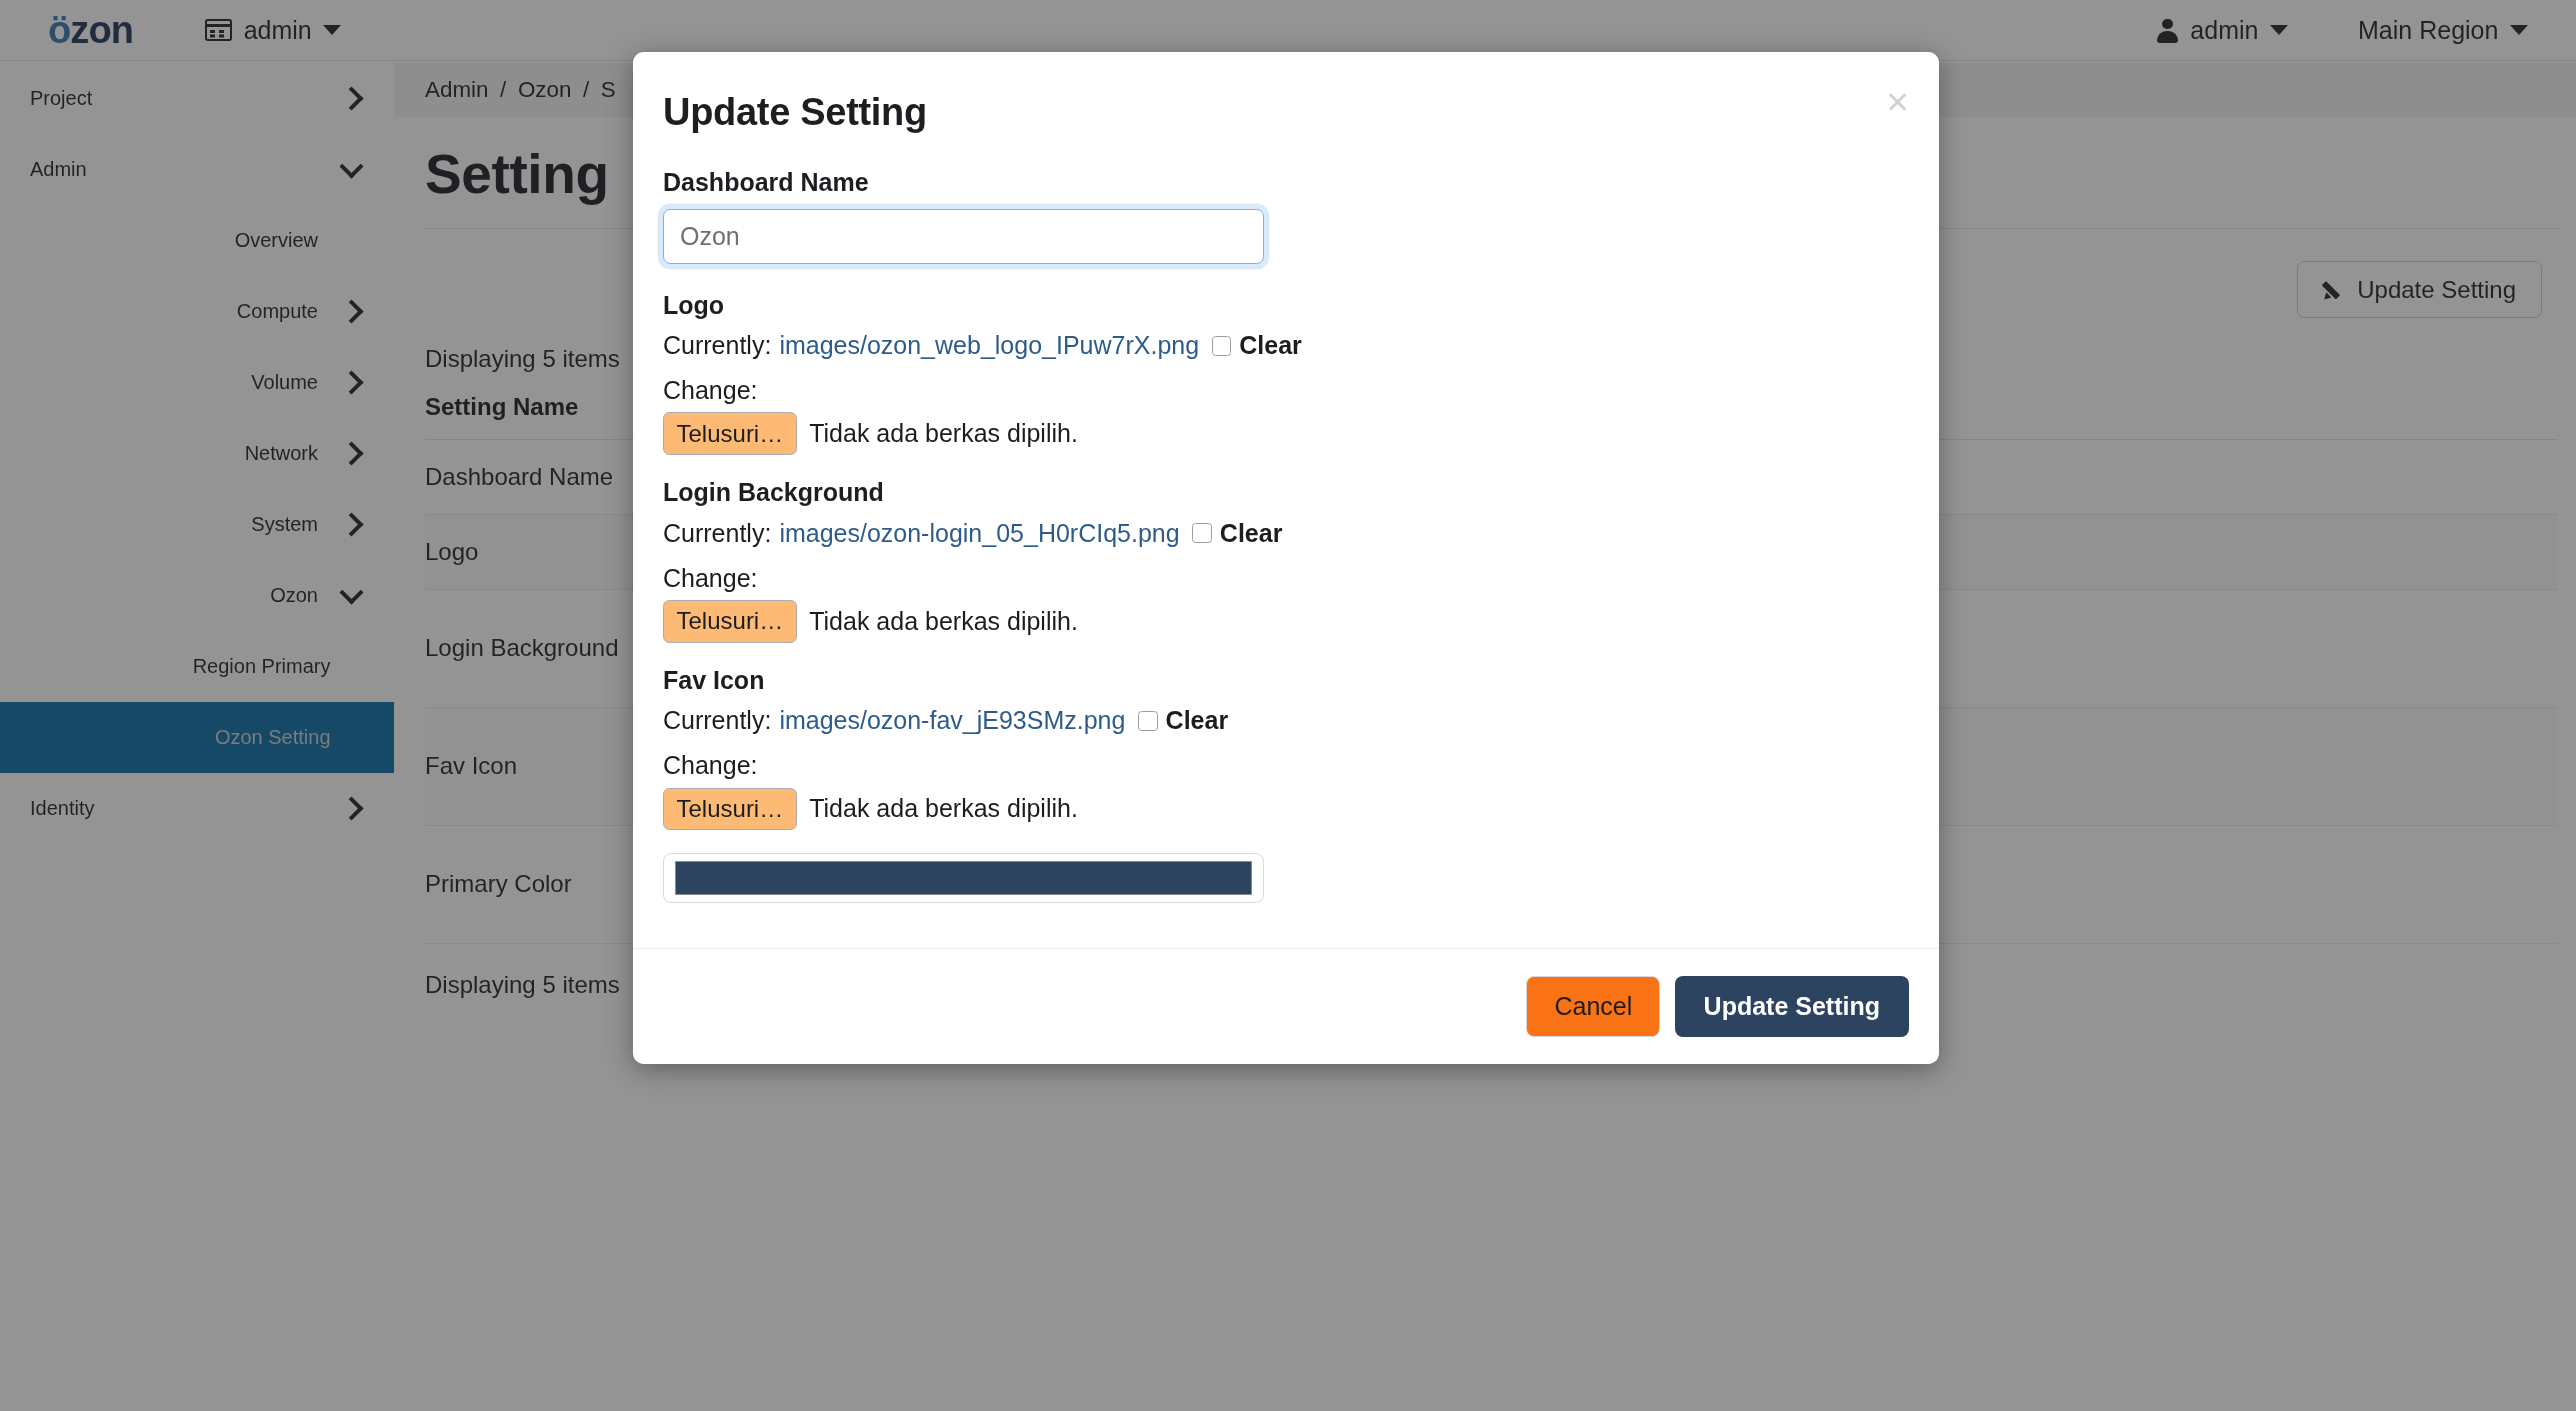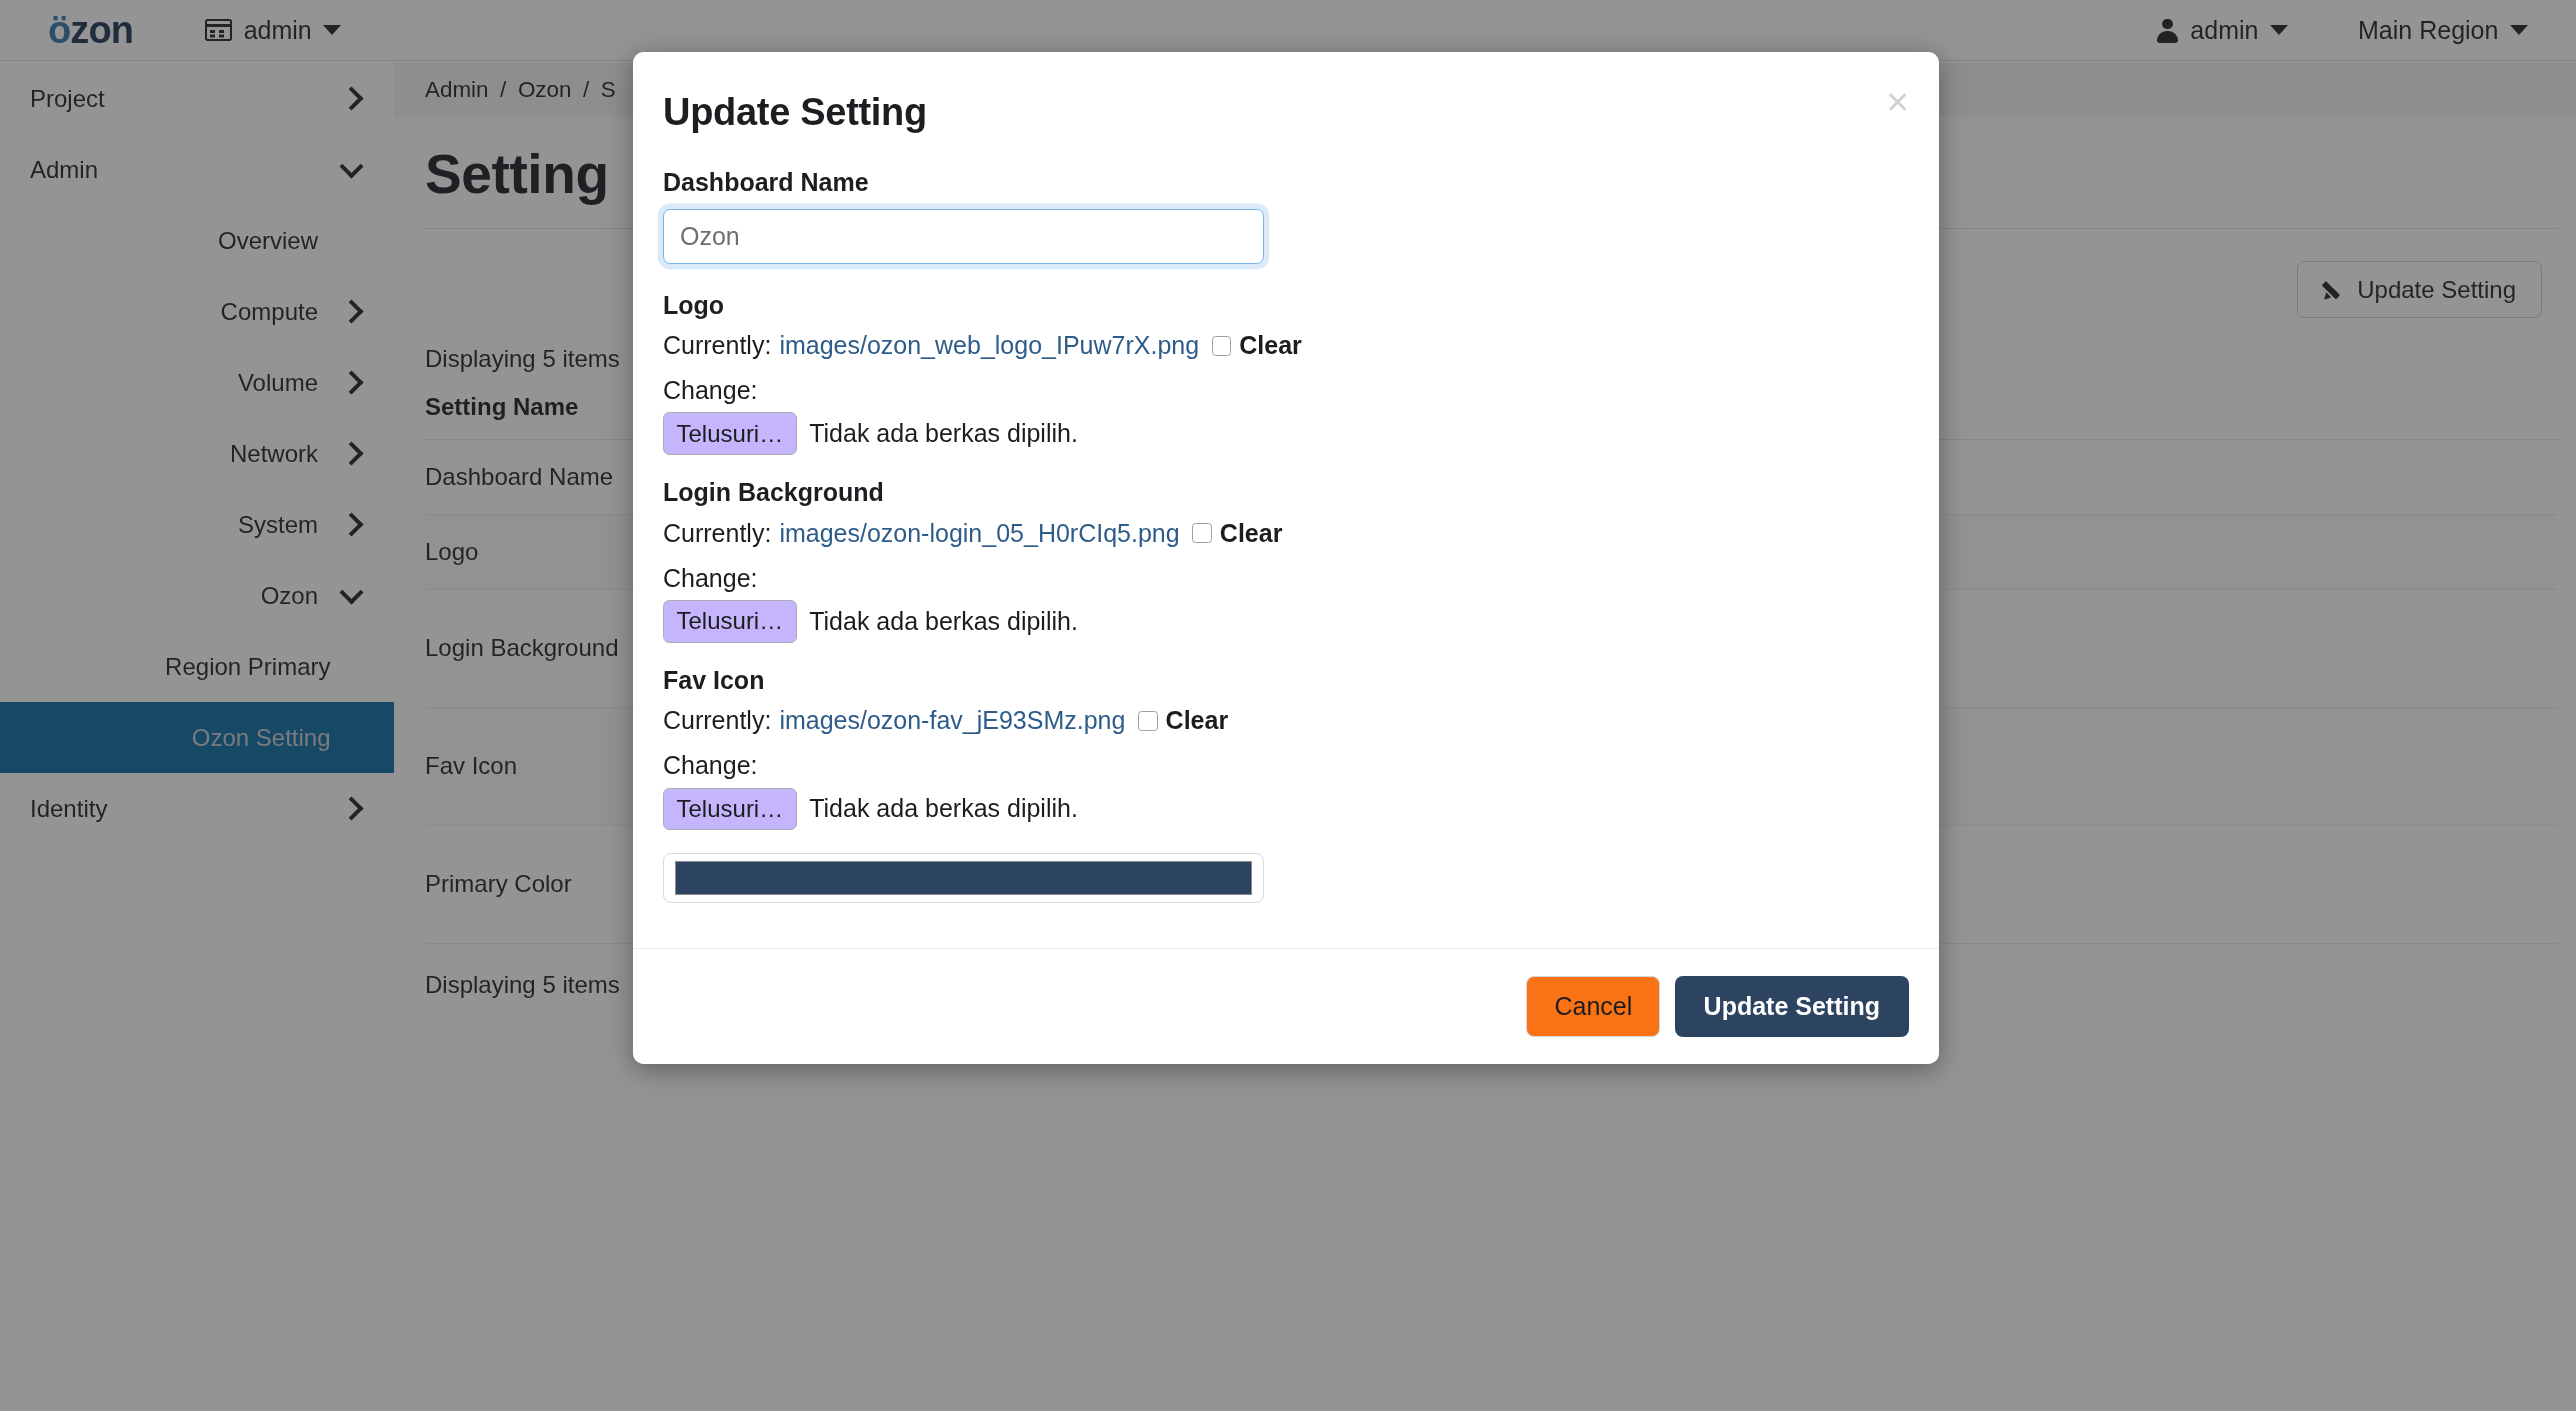--- a/index.html
+++ b/index.html
@@ -104,21 +104,21 @@
   
   .sidebar {
     position: absolute; top: 63px; left: 0;
     width: 394px; height: 1349px;
     background: #ffffff;
   }
   .side-row {
     display: flex; align-items: center;
     height: 71px;
     padding: 0 34px 0 30px;
-    font-size: 24px;
+    font-size: 20px;
     color: #1d1d1f;
     cursor: pointer;
   }
   .side-row .label { flex: 1; }
   .side-row.lvl0 .label { text-align: left; }
   .side-row.lvl1 .label { text-align: right; padding-right: 12.5px; }
   .side-row.lvl2 .label { text-align: right; padding-right: 0px; }
   .side-row.active { background: #0369a1; }
   .side-row.active .label { color: #c9ccd1; }
 
@@ -290,21 +290,21 @@
     flex: 0 0 auto;
     cursor: pointer;
   }
   .clear-lbl { font-weight: 700; color: #1d1d1f; }
 
   .change-lbl { font-size: 25px; color: #1d1d1f; margin-bottom: 7.2px; }
   .file-row { display: flex; align-items: center; gap: 12.5px; }
   .file-btn {
     border: 1.8px solid #a9adb3;
     border-radius: 6.3px;
-    background: #c4b5fd;
+    background: #fdba74;
     padding: 5.4px 12.5px;
     font-size: 24px;
     color: #1d1d1f;
     cursor: pointer;
     font-family: "Liberation Sans", sans-serif;
     line-height: 1.25;
   }
   .file-name { font-size: 25px; color: #1d1d1f; }
 
   .color-wrap {

